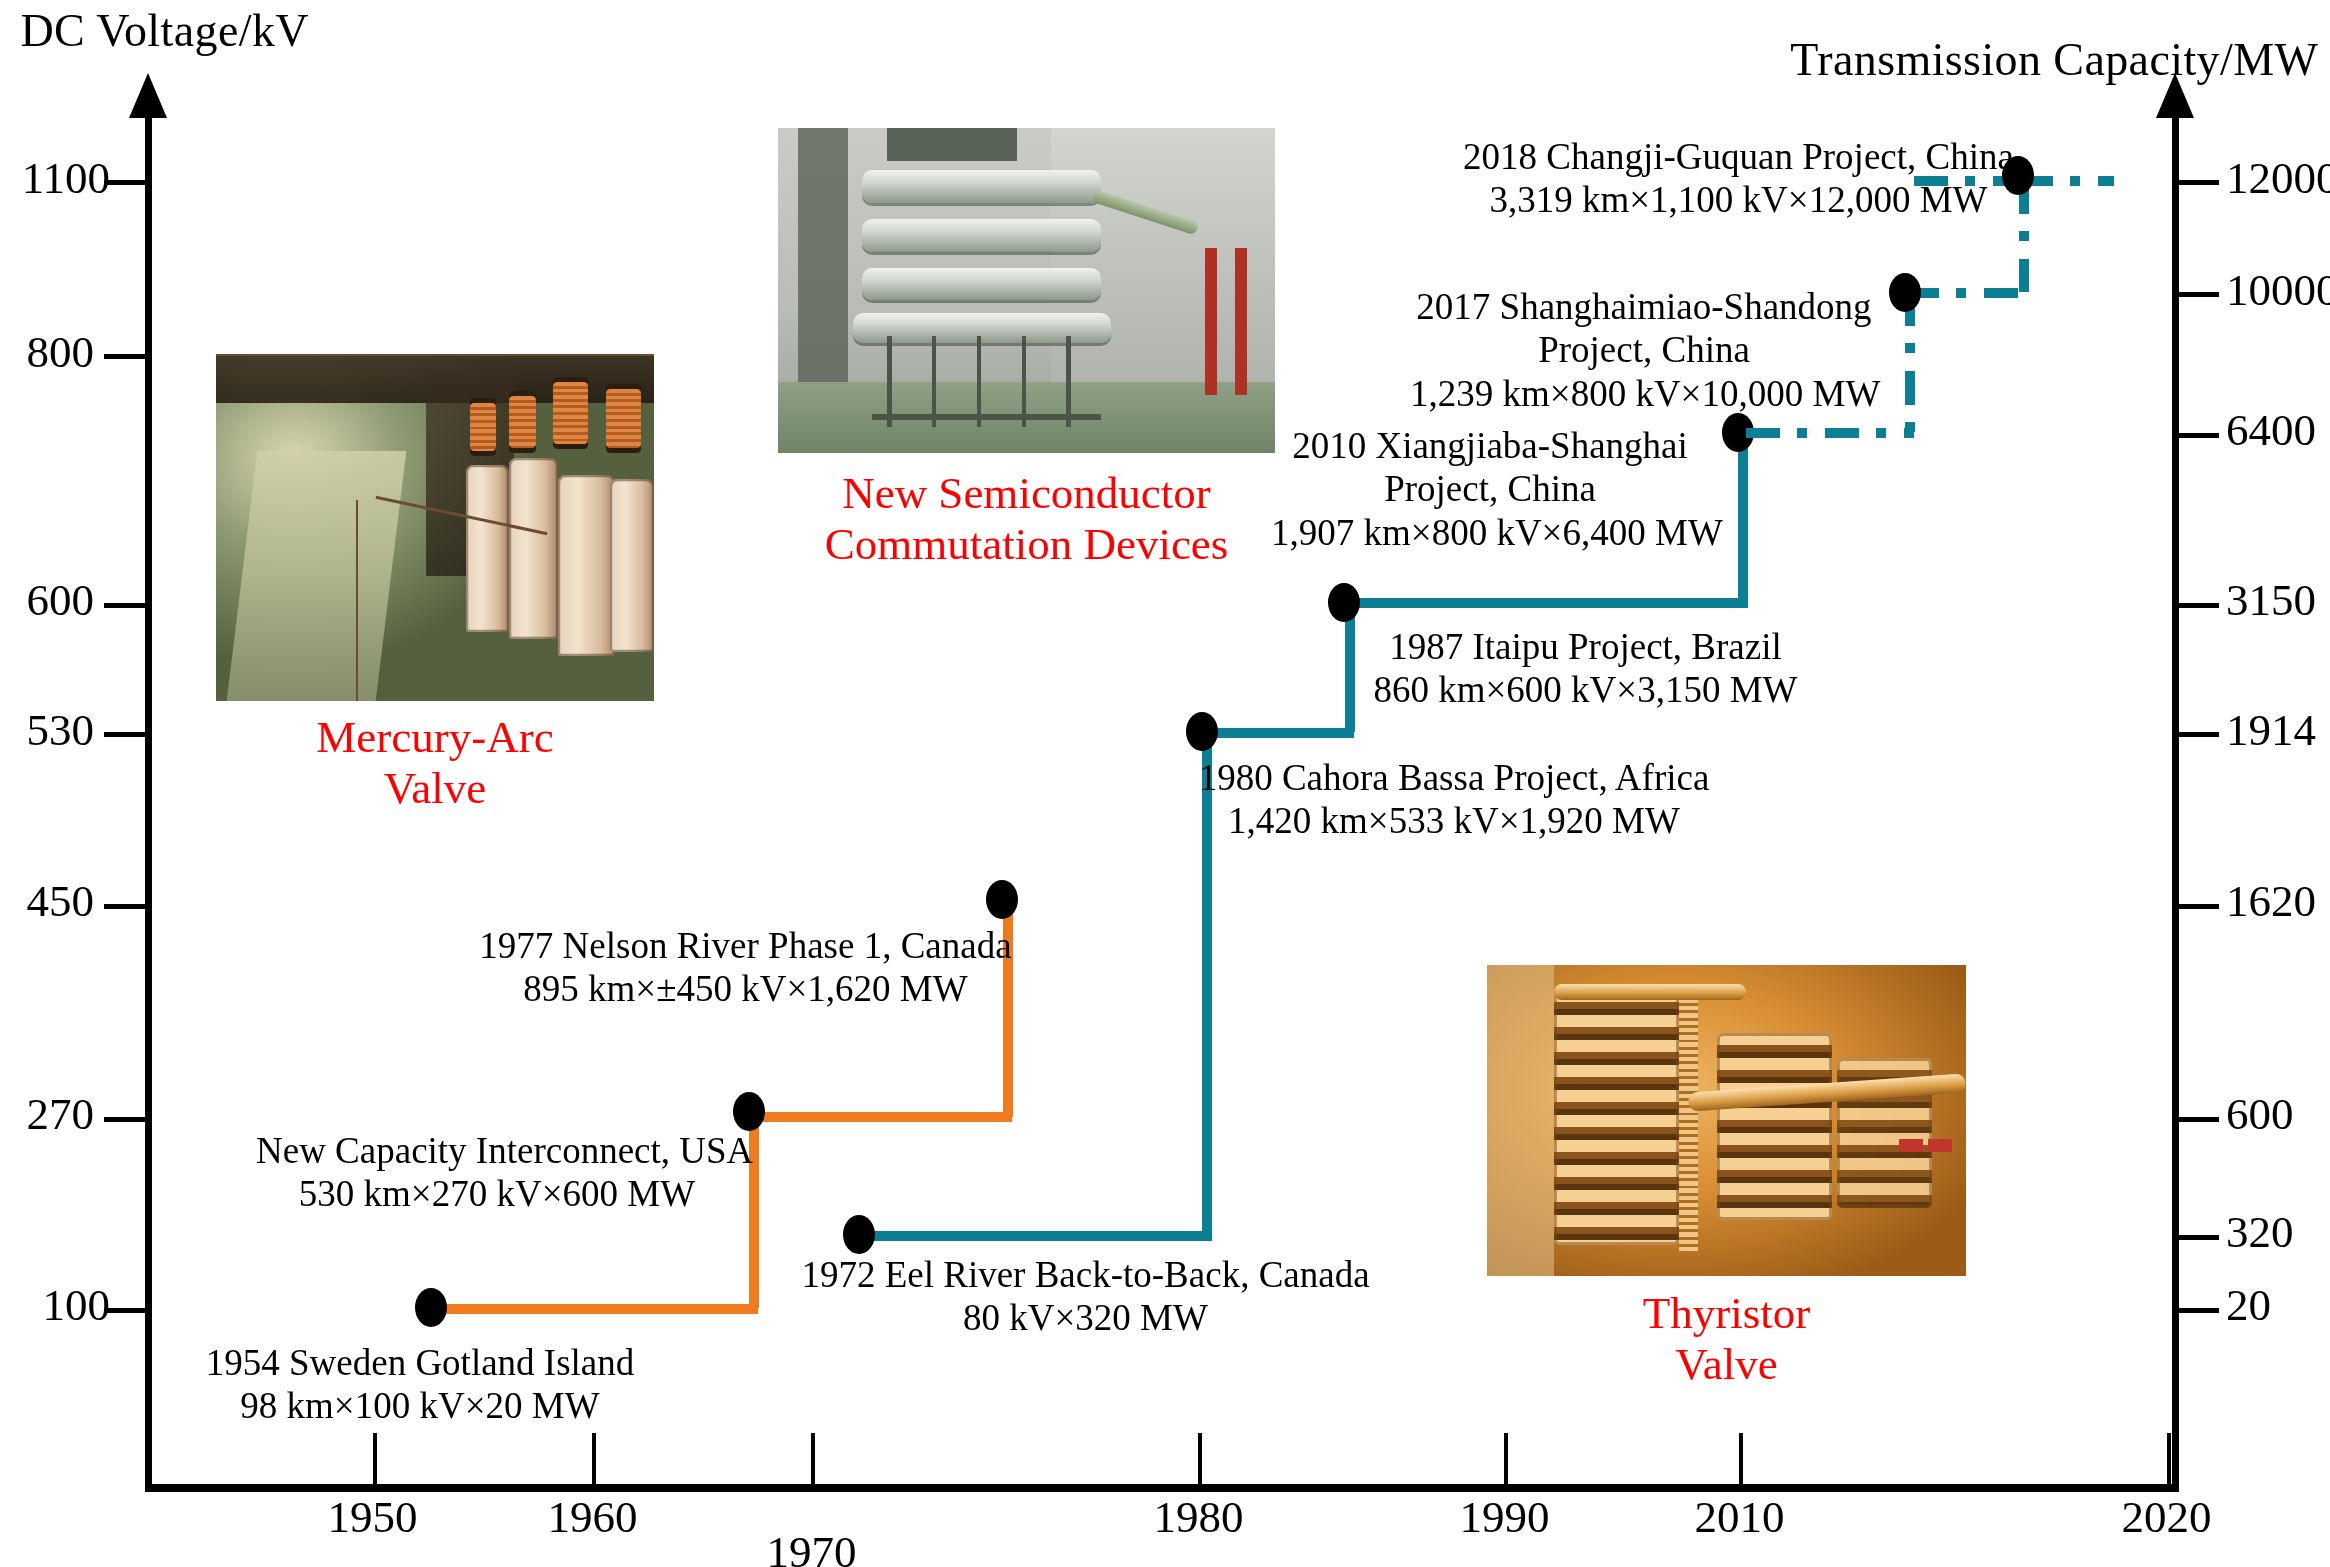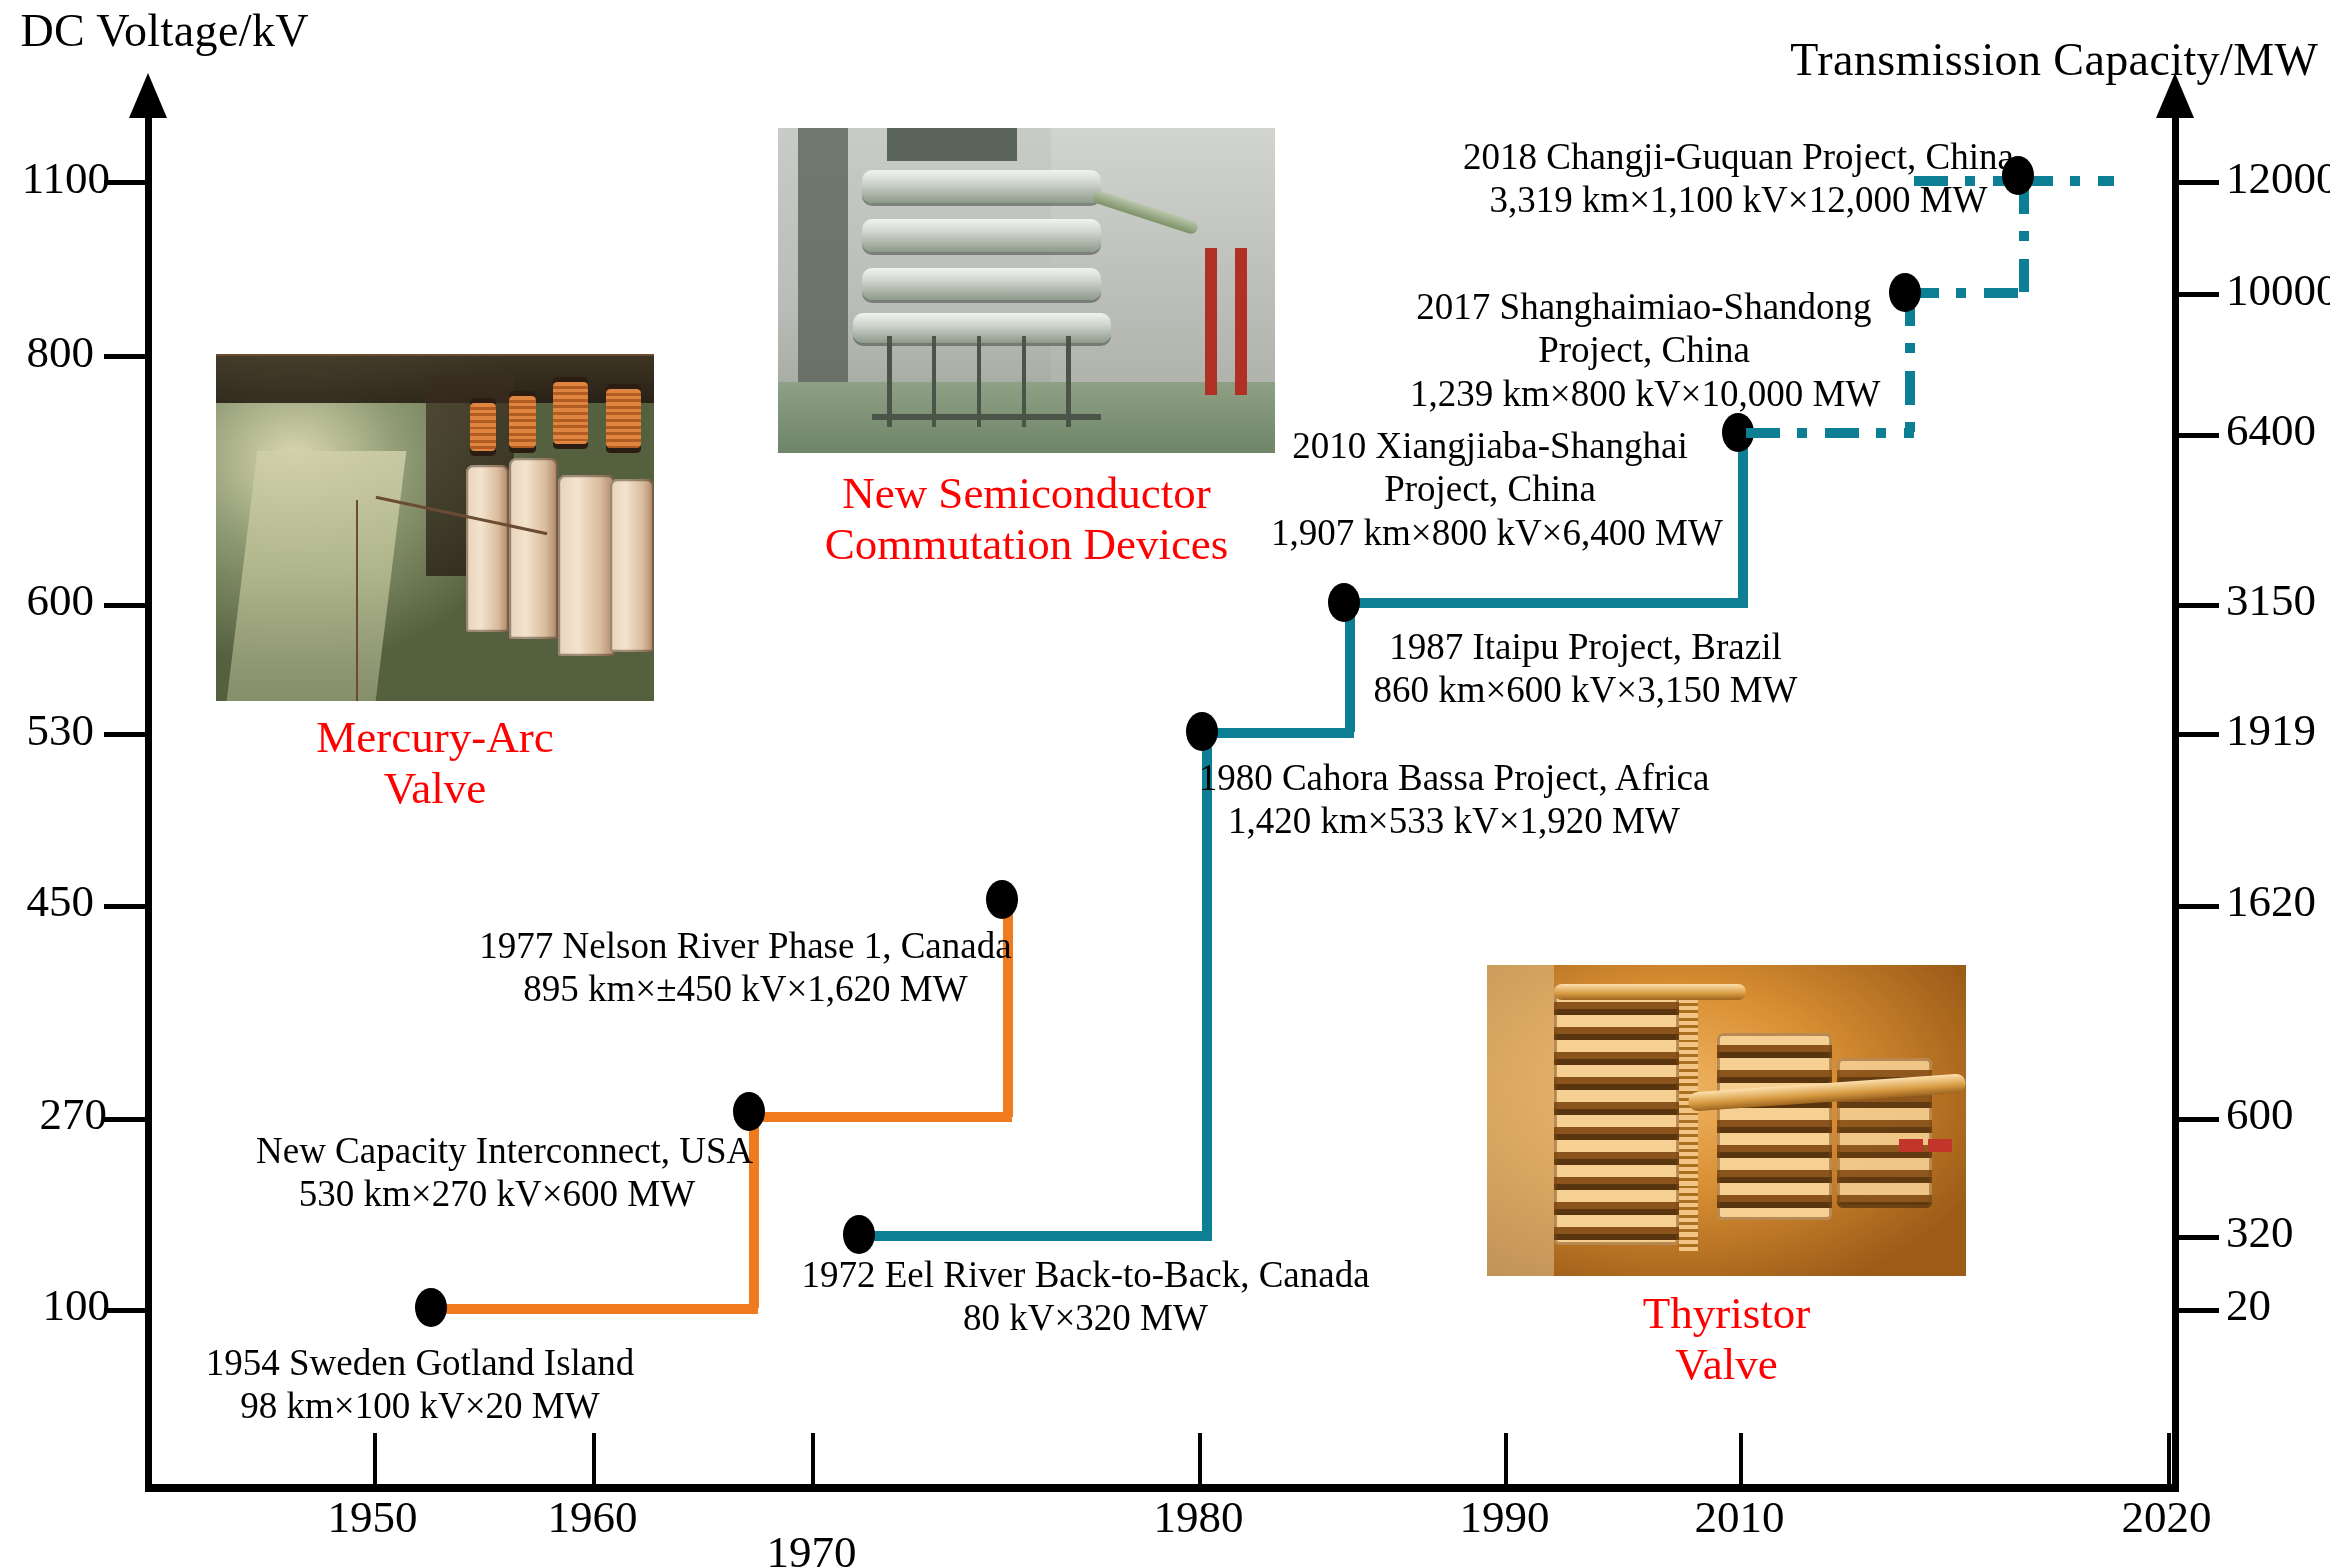--- a/index.html
+++ b/index.html
@@ -171,39 +171,39 @@
   <div class="tick" style="left:104px;top:603px;width:41px;"></div>
   <div class="ylab" style="left:0px;top:574px;width:94px;">600</div>
 
   <div class="tick" style="left:104px;top:732px;width:41px;"></div>
   <div class="ylab" style="left:0px;top:704px;width:94px;">530</div>
 
   <div class="tick" style="left:104px;top:904px;width:41px;"></div>
   <div class="ylab" style="left:0px;top:875px;width:94px;">450</div>
 
   <div class="tick" style="left:104px;top:1117px;width:41px;"></div>
-  <div class="ylab" style="left:0px;top:1088px;width:94px;margin-left:13px;">270</div>
+  <div class="ylab" style="left:0px;top:1088px;width:94px;">270</div>
 
   <div class="tick" style="left:104px;top:1308px;width:41px;"></div>
   <div class="ylab" style="left:0px;top:1279px;width:94px;padding-left:16px;">100</div>
 
   <div class="tick" style="left:2178px;top:180px;width:41px;"></div>
   <div class="ylab-r" style="left:2226px;top:152px;">12000</div>
 
   <div class="tick" style="left:2178px;top:292px;width:41px;"></div>
   <div class="ylab-r" style="left:2226px;top:264px;">10000</div>
 
   <div class="tick" style="left:2178px;top:433px;width:41px;"></div>
   <div class="ylab-r" style="left:2226px;top:404px;">6400</div>
 
   <div class="tick" style="left:2178px;top:603px;width:41px;"></div>
   <div class="ylab-r" style="left:2226px;top:574px;">3150</div>
 
   <div class="tick" style="left:2178px;top:732px;width:41px;"></div>
-  <div class="ylab-r" style="left:2226px;top:704px;">1919</div>
+  <div class="ylab-r" style="left:2226px;top:704px;">1914</div>
 
   <div class="tick" style="left:2178px;top:904px;width:41px;"></div>
   <div class="ylab-r" style="left:2226px;top:875px;">1620</div>
 
   <div class="tick" style="left:2178px;top:1117px;width:41px;"></div>
   <div class="ylab-r" style="left:2226px;top:1088px;">600</div>
 
   <div class="tick" style="left:2178px;top:1235px;width:41px;"></div>
   <div class="ylab-r" style="left:2226px;top:1206px;">320</div>
 

